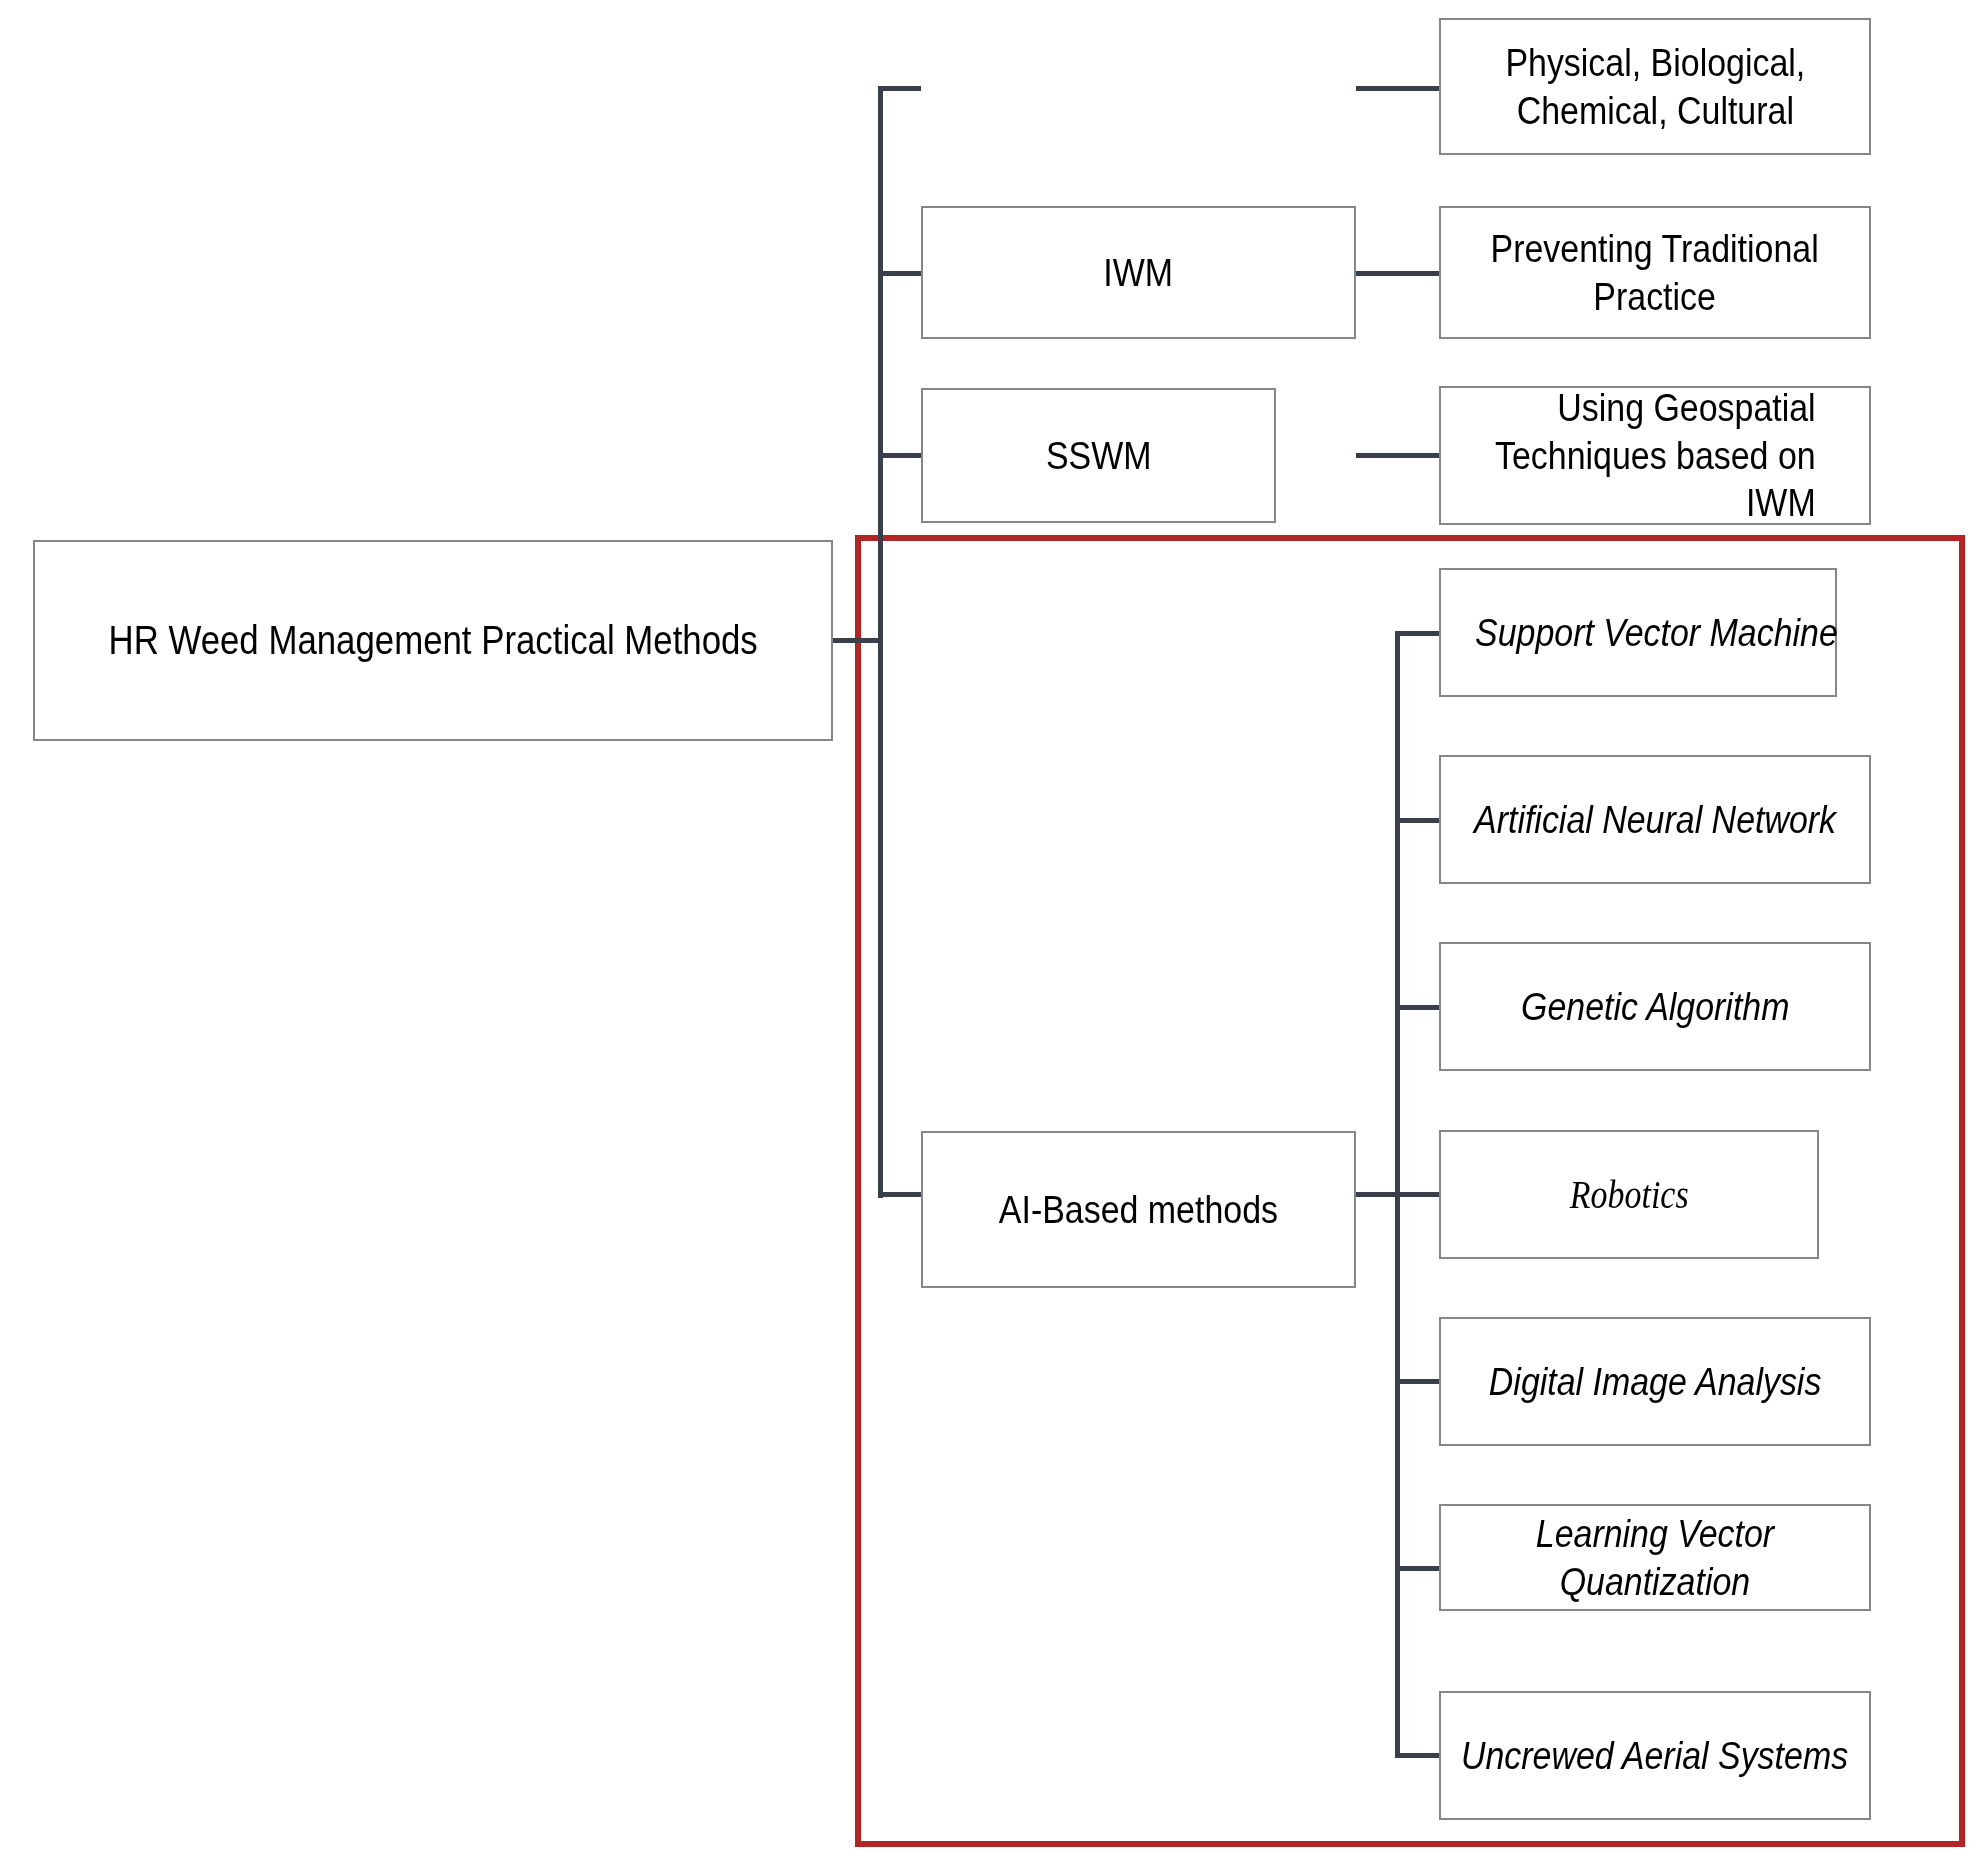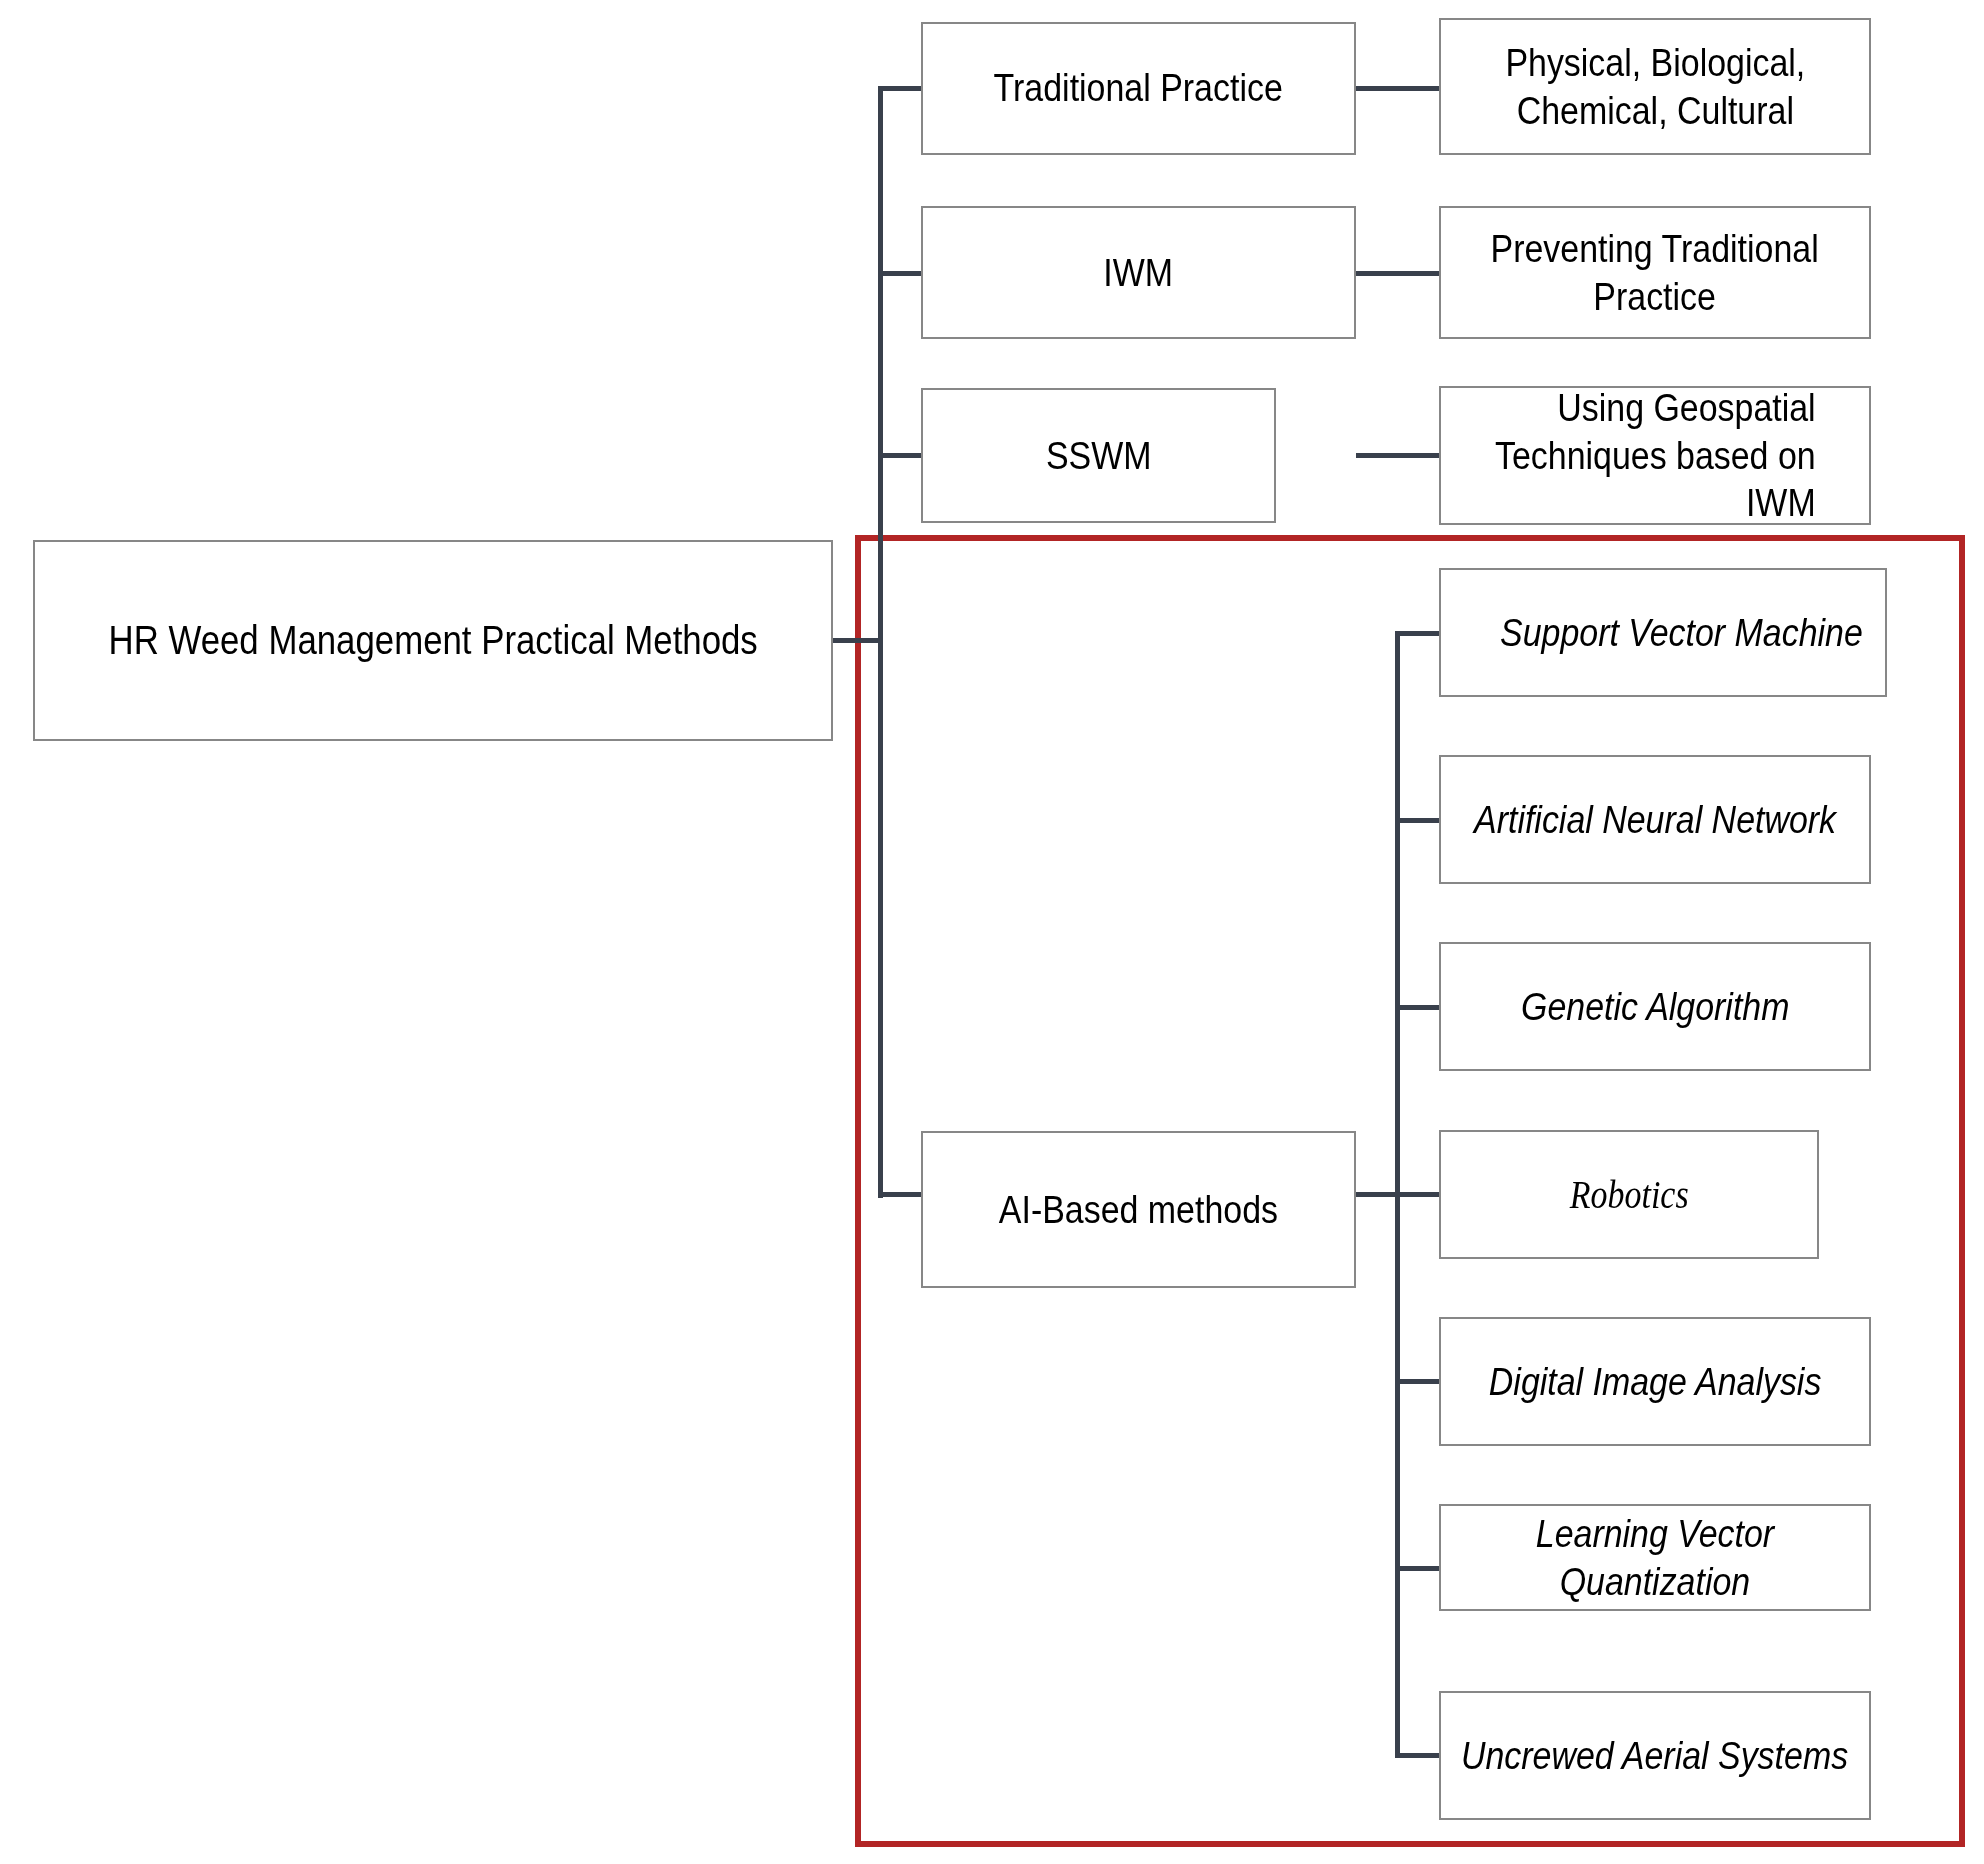--- a/index.html
+++ b/index.html
@@ -70,23 +70,20 @@
   <div class="line" style="left:1395px; top:1379px; width:44px; height:5px;"></div>
   <div class="line" style="left:1395px; top:1566px; width:44px; height:5px;"></div>
   <div class="line" style="left:1395px; top:1753px; width:44px; height:5px;"></div>
 
   <div class="highlight" style="left:855px; top:535px; width:1110px; height:1312px;"></div>
 
   <div class="box root-node" style="left:33px; top:540px; width:800px; height:201px;">
     <span class="lbl">HR Weed Management Practical Methods</span>
   </div>
 
-  <div class="box" style="left:921px; top:21.6px; width:435px; height:133px;">
-    <span class="lbl">Traditional Practice</span>
-  </div>
   <div class="box" style="left:921px; top:206px; width:435px; height:133px;">
     <span class="lbl">IWM</span>
   </div>
   <div class="box" style="left:921px; top:388px; width:355px; height:135px;">
     <span class="lbl">SSWM</span>
   </div>
   <div class="box" style="left:921px; top:1131px; width:435px; height:157px;">
     <span class="lbl">AI-Based methods</span>
   </div>
 
@@ -96,21 +93,21 @@
   </div>
   <div class="box" style="left:1439px; top:206px; width:432px; height:133px;">
     <span class="lbl multi">Preventing Traditional
 Practice</span>
   </div>
   <div class="box" style="left:1439px; top:386px; width:432px; height:139px;text-align:right;">
     <span class="lbl multi">Using Geospatial
 Techniques based on
 IWM</span>
   </div>
-  <div class="box italic" style="left:1439px; top:568px; width:448px; height:129px;padding-left:36px;">
+  <div class="box italic" style="left:1439px; top:568px; width:398px; height:129px;padding-left:36px;">
     <span class="lbl">Support Vector Machine</span>
   </div>
   <div class="box italic" style="left:1439px; top:755px; width:432px; height:129px;">
     <span class="lbl">Artificial Neural Network</span>
   </div>
   <div class="box italic" style="left:1439px; top:942px; width:432px; height:129px;">
     <span class="lbl">Genetic Algorithm</span>
   </div>
   <div class="box italic" style="left:1439px; top:1130px; width:380px; height:129px;font-family:Liberation Serif, serif;">
     <span class="lbl">Robotics</span>

